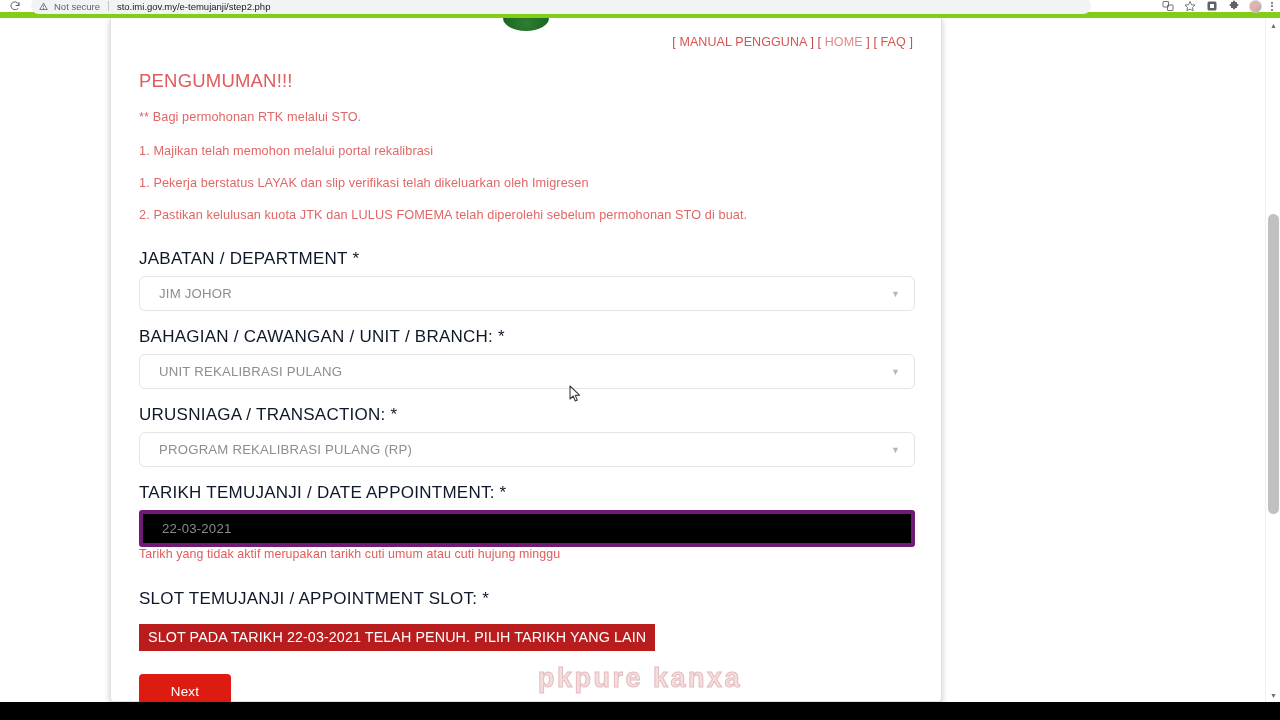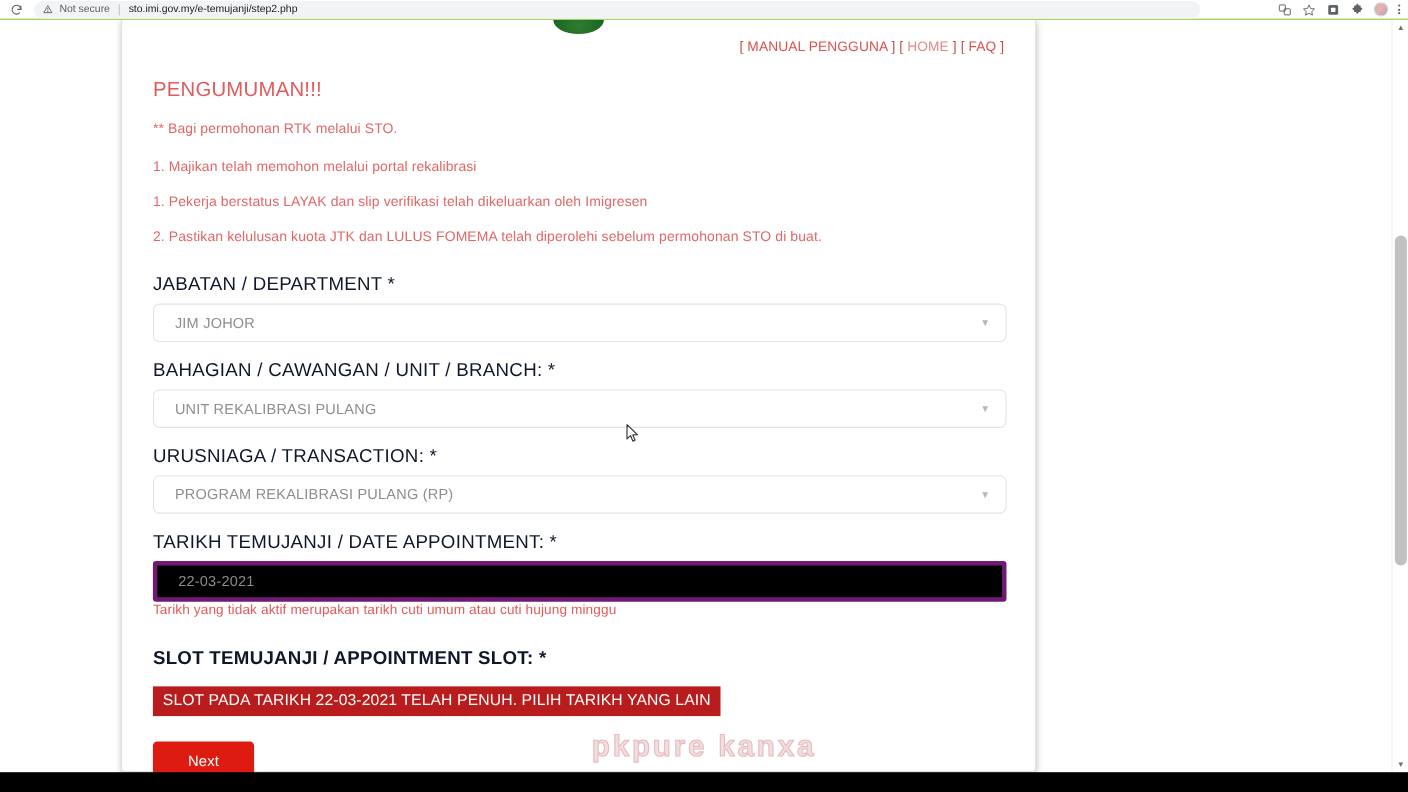--- a/index.html
+++ b/index.html
@@ -13,21 +13,21 @@
   }
 
   
   .browser-chrome {
     position: absolute;
     top: 0; left: 0;
     width: 1280px; height: 18px;
     background: #ffffff;
     display: flex;
     align-items: center;
-    border-bottom: 1px solid #84cc16;
+    border-bottom: 6px solid #84cc16;
   }
   .chrome-left {
     display: flex; align-items: center;
     padding-left: 8px;
     gap: 10px;
   }
   .reload-icon {
     width: 13px; height: 13px;
     color: #5f6368;
     display: flex; align-items: center; justify-content: center;
@@ -234,21 +234,21 @@
     letter-spacing: 0.2px;
     outline: none;
   }
 
   .note-red {
     font-size: 12.4px;
     color: #e25c5c;
     letter-spacing: 0.1px;
   }
 
-  .slot-label { margin-top: 28px; font-weight: bold; }
+  .slot-label { margin-top: 28px; }
 
   .alert-full {
     display: inline-block;
     background: #b91c1c;
     color: #ffffff;
     font-size: 14.3px;
     padding: 5px 9px 6px 9px;
     letter-spacing: 0.1px;
     margin-top: 8px;
   }

